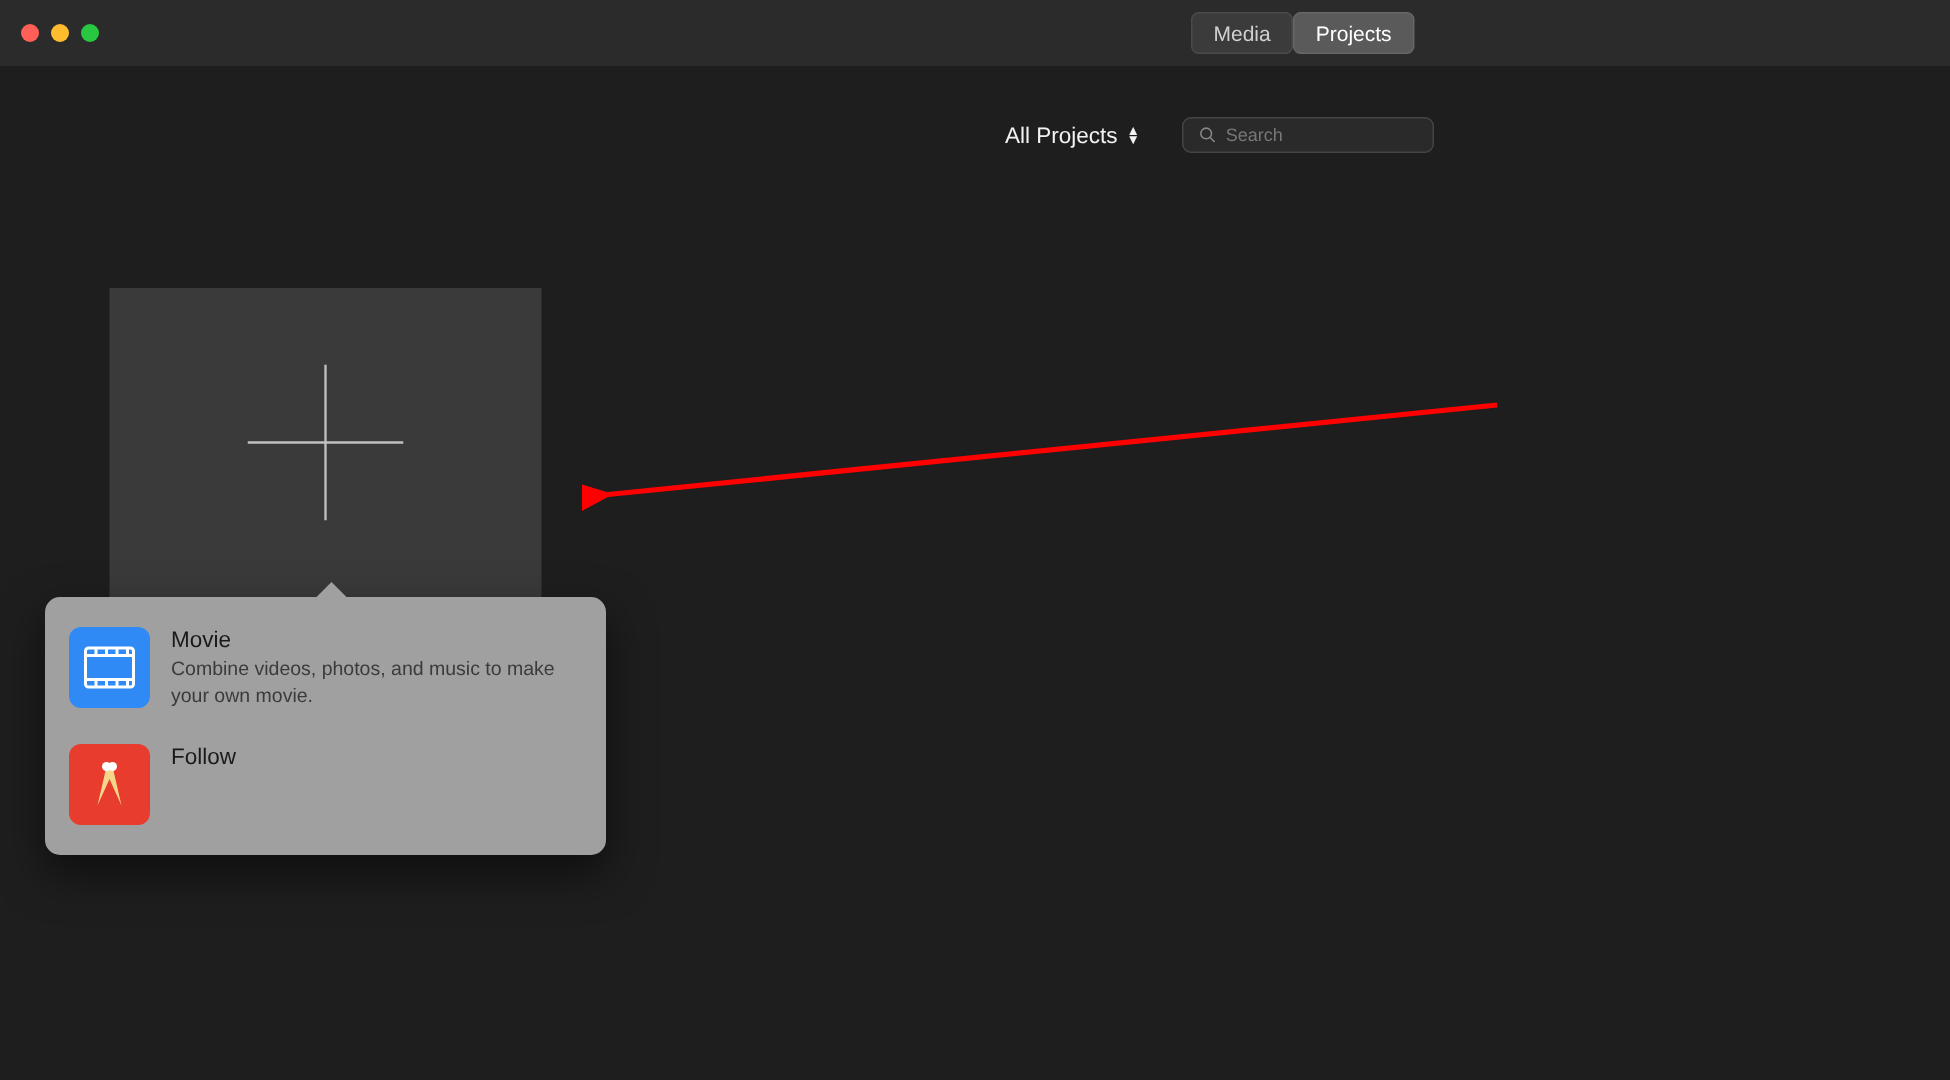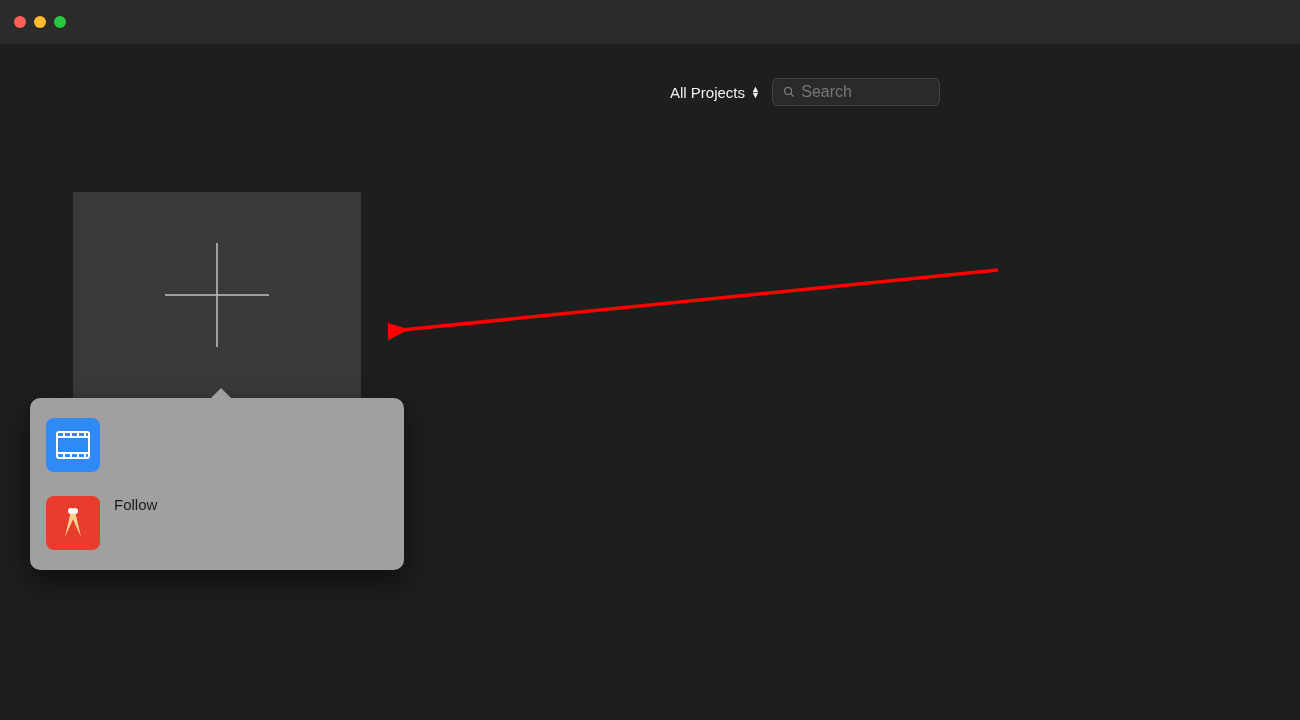--- a/index.html
+++ b/index.html
@@ -61,21 +61,21 @@
       color: #fff;
       border: 1px solid #666;
     }
     .toolbar {
       position: absolute;
       top: 78px;
       left: 0;
       width: 100%;
       display: flex;
       align-items: center;
-      gap: 12px;
+      gap: 28px;
       padding-left: 670px;
     }
     .filter-dropdown {
       display: flex;
       align-items: center;
       gap: 6px;
       color: #f2f2f2;
       font-size: 15px;
       cursor: pointer;
     }
@@ -94,21 +94,21 @@
       border: 1px solid #454545;
       border-radius: 6px;
       padding: 4px 10px;
       width: 168px;
     }
     .search-field input {
       background: transparent;
       border: none;
       outline: none;
       color: #ddd;
-      font-size: 16px;
+      font-size: 12px;
       margin-left: 6px;
       width: 100%;
     }
     .search-field input::placeholder { color: #777; }
     .search-icon-svg { width: 14px; height: 14px; fill: none; stroke: #888; stroke-width: 2; }
 
     .new-project-tile {
       position: absolute;
       left: 73px;
       top: 192px;
@@ -182,20 +182,24 @@
     }
   </style>
 </head>
 <body>
 
 <div class="titlebar">
   <div class="traffic-lights">
     <div class="traffic-light close"></div>
     <div class="traffic-light min"></div>
     <div class="traffic-light max"></div>
+  </div>
+  <div class="tab-segmented">
+    <button class="tab-btn inactive">Media</button>
+    <button class="tab-btn active">Projects</button>
   </div>
 </div>
 
 <div class="toolbar">
   <div class="filter-dropdown">
     <span>All Projects</span>
     <span class="chevrons">
       <span>▲</span>
         <span>▼</span>
     </span>
@@ -227,20 +231,22 @@
         <line x1="18" y1="7" x2="18" y2="12" stroke="#ffffff" stroke-width="2"></line>
         <line x1="25" y1="7" x2="25" y2="12" stroke="#ffffff" stroke-width="2"></line>
         <line x1="32" y1="7" x2="32" y2="12" stroke="#ffffff" stroke-width="2"></line>
         <line x1="11" y1="28" x2="11" y2="33" stroke="#ffffff" stroke-width="2"></line>
         <line x1="18" y1="28" x2="18" y2="33" stroke="#ffffff" stroke-width="2"></line>
         <line x1="25" y1="28" x2="25" y2="33" stroke="#ffffff" stroke-width="2"></line>
         <line x1="32" y1="28" x2="32" y2="33" stroke="#ffffff" stroke-width="2"></line>
       </svg>
     </div>
     <div class="pop-text">
+      <div class="pop-title">Movie</div>
+      <div class="pop-desc">Combine videos, photos, and music to make your own movie.</div>
     </div>
   </div>
   <div class="popover-item">
     <div class="pop-icon trailer">
       <svg width="40" height="40" viewBox="0 0 40 40">
         <path d="M12 34 L18 8 L22 12 Z" fill="#f5d58a"></path>
         <path d="M28 34 L22 8 L18 12 Z" fill="#f5d58a"></path>
         <circle cx="18" cy="8" r="3" fill="#fff"></circle>
         <circle cx="22" cy="8" r="3" fill="#fff"></circle>
       </svg>

